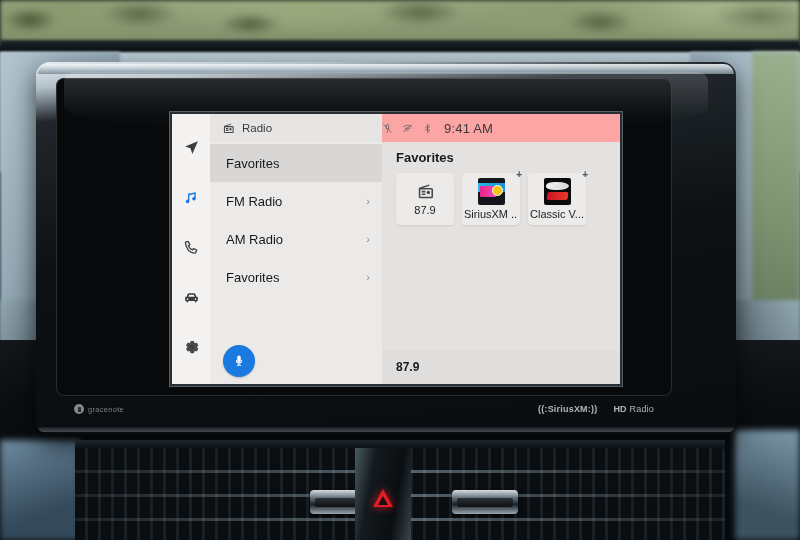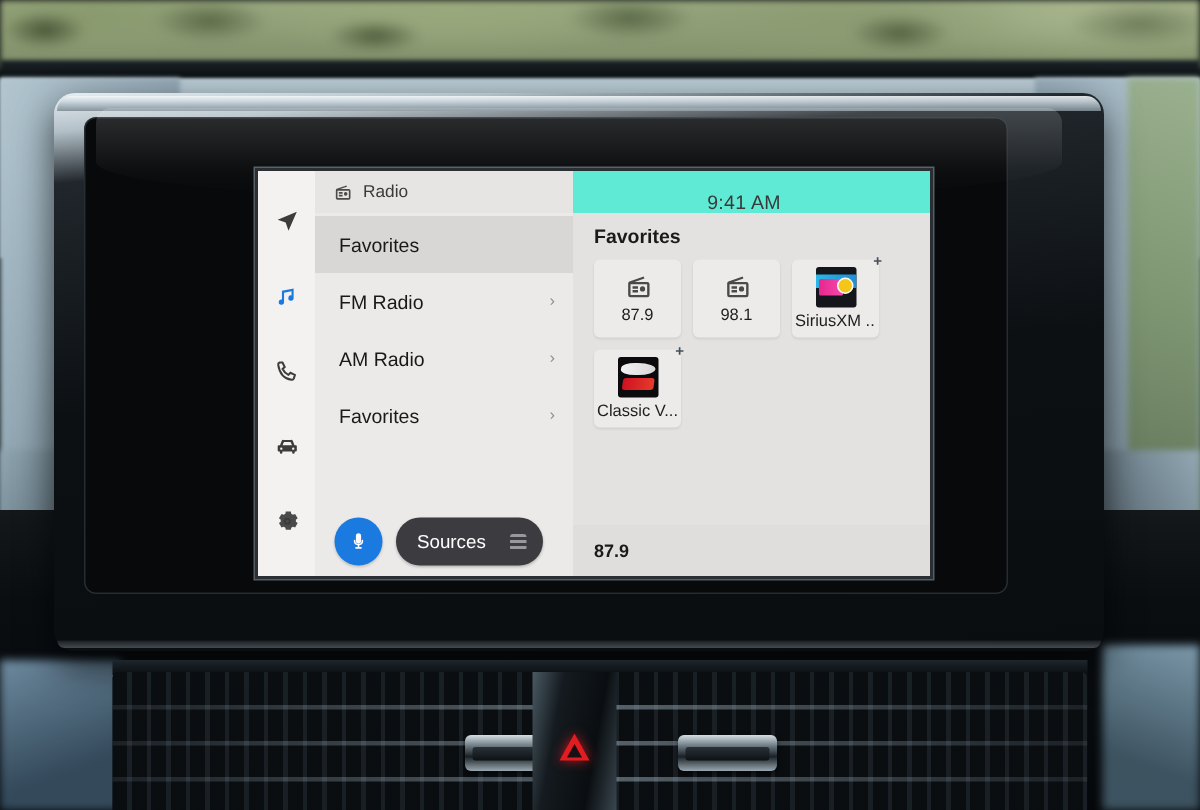--- a/index.html
+++ b/index.html
@@ -184,22 +184,22 @@
     background: repeating-linear-gradient(#a8a8ad 0 2px, transparent 2px 4px);
     margin-left: 14px; flex: 0 0 auto; opacity: .85;
   }
 
   
   .content-col {
     flex: 1; background: #e4e2e0; display: flex; flex-direction: column;
     position: relative;
   }
   .topbar-right {
-    height: 28px; display: flex; align-items: center; justify-content: flex-end;
-    gap: 9px; padding-right: 12px; background: #5eead4; flex-direction: column;
+    height: 28px; display: flex; align-items: center; 
+    gap: 9px; padding-right: 12px; background: #fca5a5;
   }
   .status-ic { width: 11px; height: 11px; color: #6a6a6a; display: block; }
   .clock { font-size: 13px; color: #3a3a3a; letter-spacing: .2px; margin-left: 2px; }
 
   .content-title {
     font-size: 13px; font-weight: bold; color: #1a1a1a;
     padding: 8px 0 8px 14px;
   }
   .fav-grid {
     display: grid; grid-template-columns: repeat(3, 58px);
@@ -432,24 +432,20 @@
           <span class="chev">›</span>
         </div>
       </div>
 
       <div class="menu-footer">
         <div class="mic-btn">
           <svg viewBox="0 0 24 24" fill="#ffffff">
             <path d="M12 14.2a3 3 0 0 0 3-3V5.6a3 3 0 1 0-6 0v5.6a3 3 0 0 0 3 3m5.4-3.2a.9.9 0 0 0-1.8 0 3.6 3.6 0 0 1-7.2 0 .9.9 0 0 0-1.8 0 5.4 5.4 0 0 0 4.5 5.3v2.1h-2a.9.9 0 0 0 0 1.8h5.8a.9.9 0 0 0 0-1.8h-2v-2.1a5.4 5.4 0 0 0 4.5-5.3"></path>
           </svg>
         </div>
-        <div class="sources-btn">
-          <span>Sources</span>
-          <span class="sources-icon"></span>
-        </div>
       </div>
     </div>
 
     <div class="content-col">
       <div class="topbar-right">
         <svg class="status-ic" viewBox="0 0 24 24" fill="none" stroke="#6a6a6a" stroke-width="2" stroke-linecap="round">
           <path d="M12 3.2a2.6 2.6 0 0 0-2.6 2.6v5.4a2.6 2.6 0 0 0 5.2 0V5.8A2.6 2.6 0 0 0 12 3.2"></path>
           <path d="M12 17v3.5"></path>
           <path d="M4 3.5 20 20"></path>
         </svg>
@@ -468,26 +464,20 @@
       <div class="content-title">Favorites</div>
 
       <div class="fav-grid">
         <div class="fav-tile">
           <svg class="radio-ic" viewBox="0 0 24 24" fill="currentColor">
             <path d="M19.5 7.5H8.9l8.3-2.8-.6-1.7-12 4.1a2 2 0 0 0-1.1 1.8v9.6a2 2 0 0 0 2 2h14a2 2 0 0 0 2-2V9.5a2 2 0 0 0-2-2m0 11h-14v-9h14zM7.2 11.2h4.6v2.1H7.2zm0 3.2h4.6v2.1H7.2zm8.4-3.2a2.2 2.2 0 1 1 0 4.4 2.2 2.2 0 0 1 0-4.4"></path>
           </svg>
           <span class="fav-label">87.9</span>
         </div>
 
-        <div class="fav-tile">
-          <svg class="radio-ic" viewBox="0 0 24 24" fill="currentColor">
-            <path d="M19.5 7.5H8.9l8.3-2.8-.6-1.7-12 4.1a2 2 0 0 0-1.1 1.8v9.6a2 2 0 0 0 2 2h14a2 2 0 0 0 2-2V9.5a2 2 0 0 0-2-2m0 11h-14v-9h14zM7.2 11.2h4.6v2.1H7.2zm0 3.2h4.6v2.1H7.2zm8.4-3.2a2.2 2.2 0 1 1 0 4.4 2.2 2.2 0 0 1 0-4.4"></path>
-          </svg>
-          <span class="fav-label">98.1</span>
-        </div>
 
 
 
         <div class="fav-tile">
           <span class="plus-badge">+</span>
           <span class="art art-hits1">
               <span class="dot"></span>
             </span>
           <span class="fav-label">SiriusXM ...</span>
         </div>
@@ -496,20 +486,33 @@
           <span class="plus-badge">+</span>
           <span class="art art-vinyl"></span>
           <span class="fav-label">Classic V...</span>
         </div>
       </div>
 
       <div class="now-bar">87.9</div>
     </div>
   </div>
 
+  <div class="bezel-brands">
+    <div class="brand">
+      <span class="gracenote-mark"></span>
+      <span class="brand-txt">gracenote</span>
+    </div>
+    <div class="brand-right">
+      <span class="sxm-txt">((:SiriusXM:))</span>
+      <span class="hd-txt">
+        <span class="hd-mark">HD</span>
+        <span>Radio</span>
+      </span>
+    </div>
+  </div>
 
 
   <div class="vent-top-trim"></div>
   <div class="vent-block">
     <div class="vent-slats"></div>
     <div class="vent-hslat" style="top:22px"></div>
     <div class="vent-hslat" style="top:46px"></div>
     <div class="vent-hslat" style="top:70px"></div>
   </div>
   <div class="vent-knob" style="left:310px; top:490px; width:66px;"></div>

